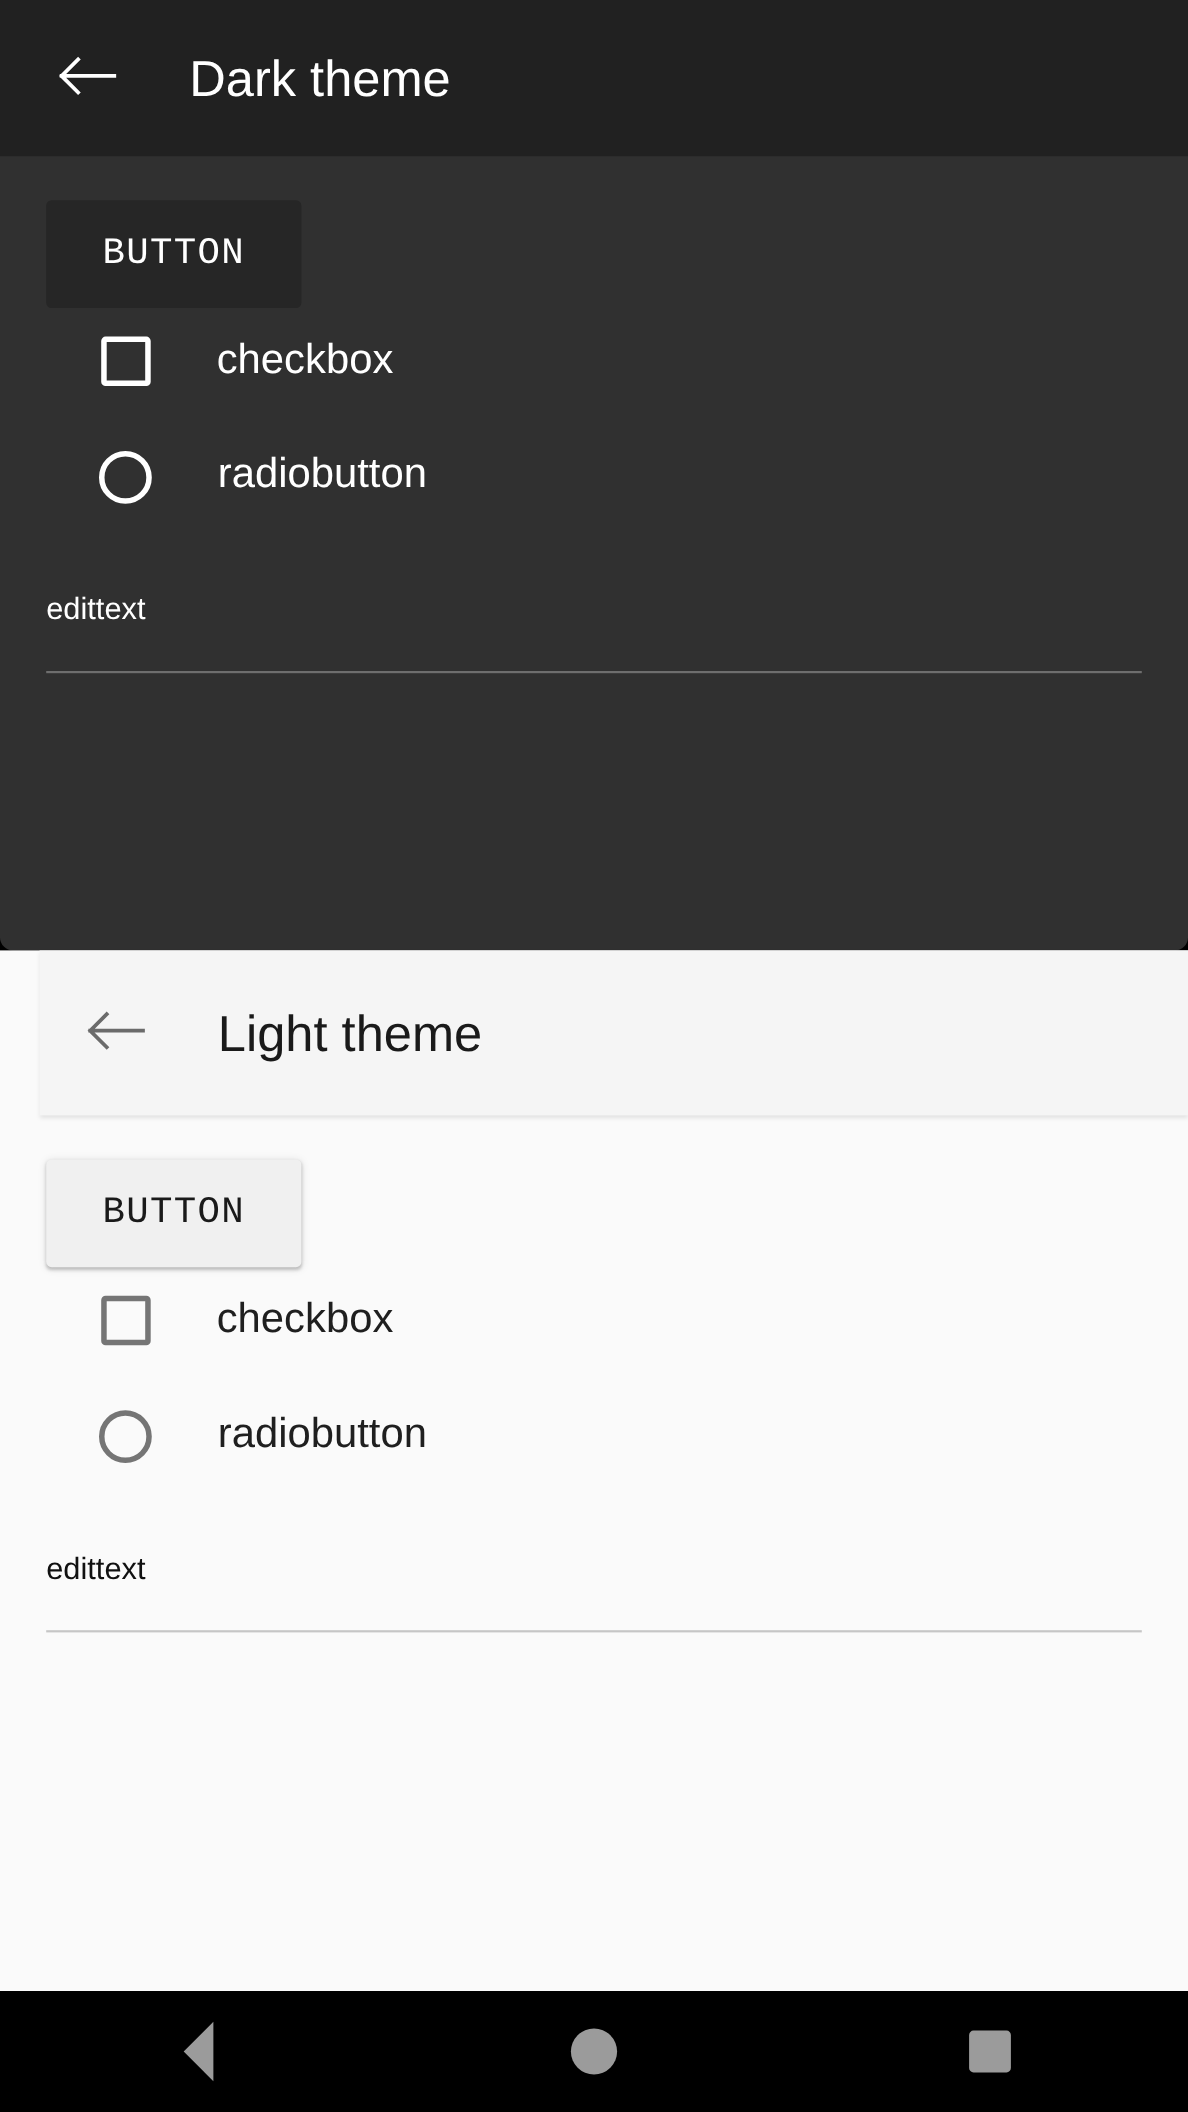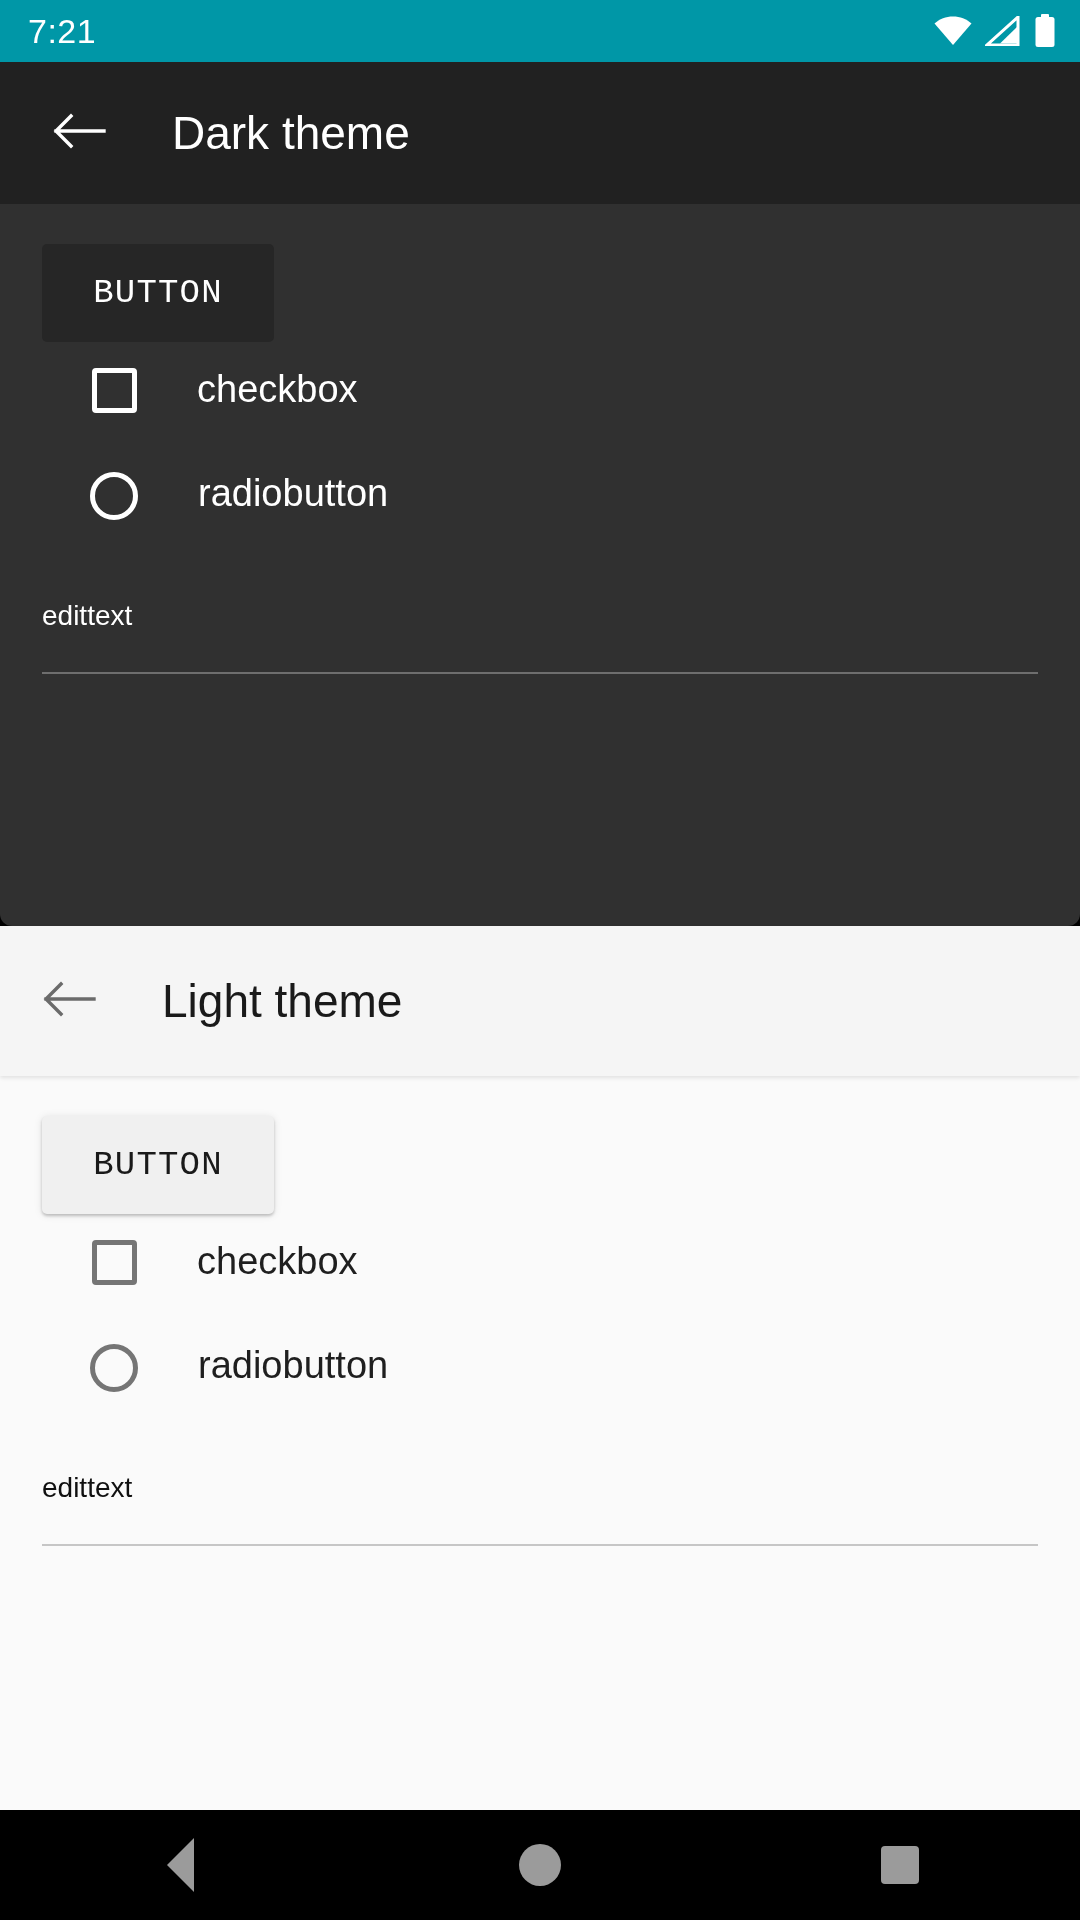--- a/index.html
+++ b/index.html
@@ -175,20 +175,21 @@
   }
   .light-appbar {
     height: 150px;
     background: #f5f5f5;
     display: flex;
     align-items: center;
     padding-left: 32px;
     flex: 0 0 auto;
     box-shadow: 0 2px 4px rgba(0,0,0,0.10);
     z-index: 2;
+    margin-left: 36px;
   }
   .light-appbar .appbar-title { color: #1a1a1a; }
 
   .light-body {
     flex: 1 1 auto;
     padding: 40px 42px 0 42px;
     background: #fafafa;
     min-height: 0;
   }
 
@@ -224,42 +225,20 @@
     width: 38px; height: 38px;
     border-radius: 4px;
     background: #9b9b9b;
   }
 </style>
 </head>
 <body>
 
 <div class="phone">
 
-  <div class="status-bar">
-    <div class="status-time">7:21</div>
-    <div class="status-icons">
-      <span>
-        <svg width="38" height="30" viewBox="0 0 38 30">
-          <path d="M19 29 L0.5 7.5 C5.5 3 12 0.5 19 0.5 C26 0.5 32.5 3 37.5 7.5 Z" fill="#ffffff"></path>
-        </svg>
-      </span>
-      <span>
-        <svg width="36" height="30" viewBox="0 0 36 30">
-          <path d="M33 1 L33 29 L2 29 Z" fill="none" stroke="#ffffff" stroke-width="3"></path>
-          <path d="M33 10 L33 27.5 L15 27.5 Z" fill="#ffffff"></path>
-        </svg>
-      </span>
-      <span>
-        <svg width="22" height="34" viewBox="0 0 22 34">
-          <rect x="7" y="0" width="8" height="4" rx="1" fill="#ffffff"></rect>
-          <rect x="1.5" y="3" width="19" height="30" rx="2.5" fill="#ffffff"></rect>
-        </svg>
-      </span>
-    </div>
-  </div>
 
   <div class="dark-section">
 
     <div class="dark-appbar">
       <div class="appbar-back">
         <span>
           <svg width="54" height="40" viewBox="0 0 54 40">
             <path d="M52 20 L4 20 M19 5 L4 20 L19 35" fill="none" stroke="#ffffff" stroke-width="3.4" stroke-linecap="square" stroke-linejoin="miter"></path>
           </svg>
         </span>

